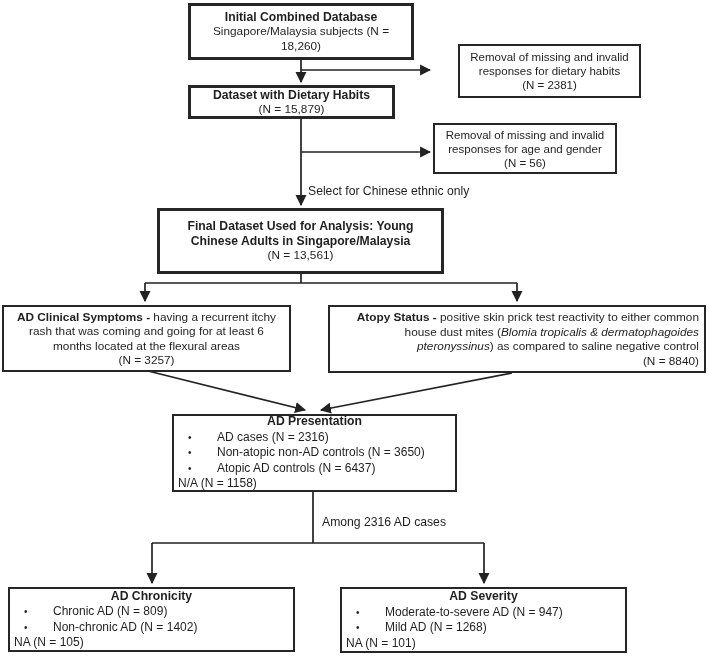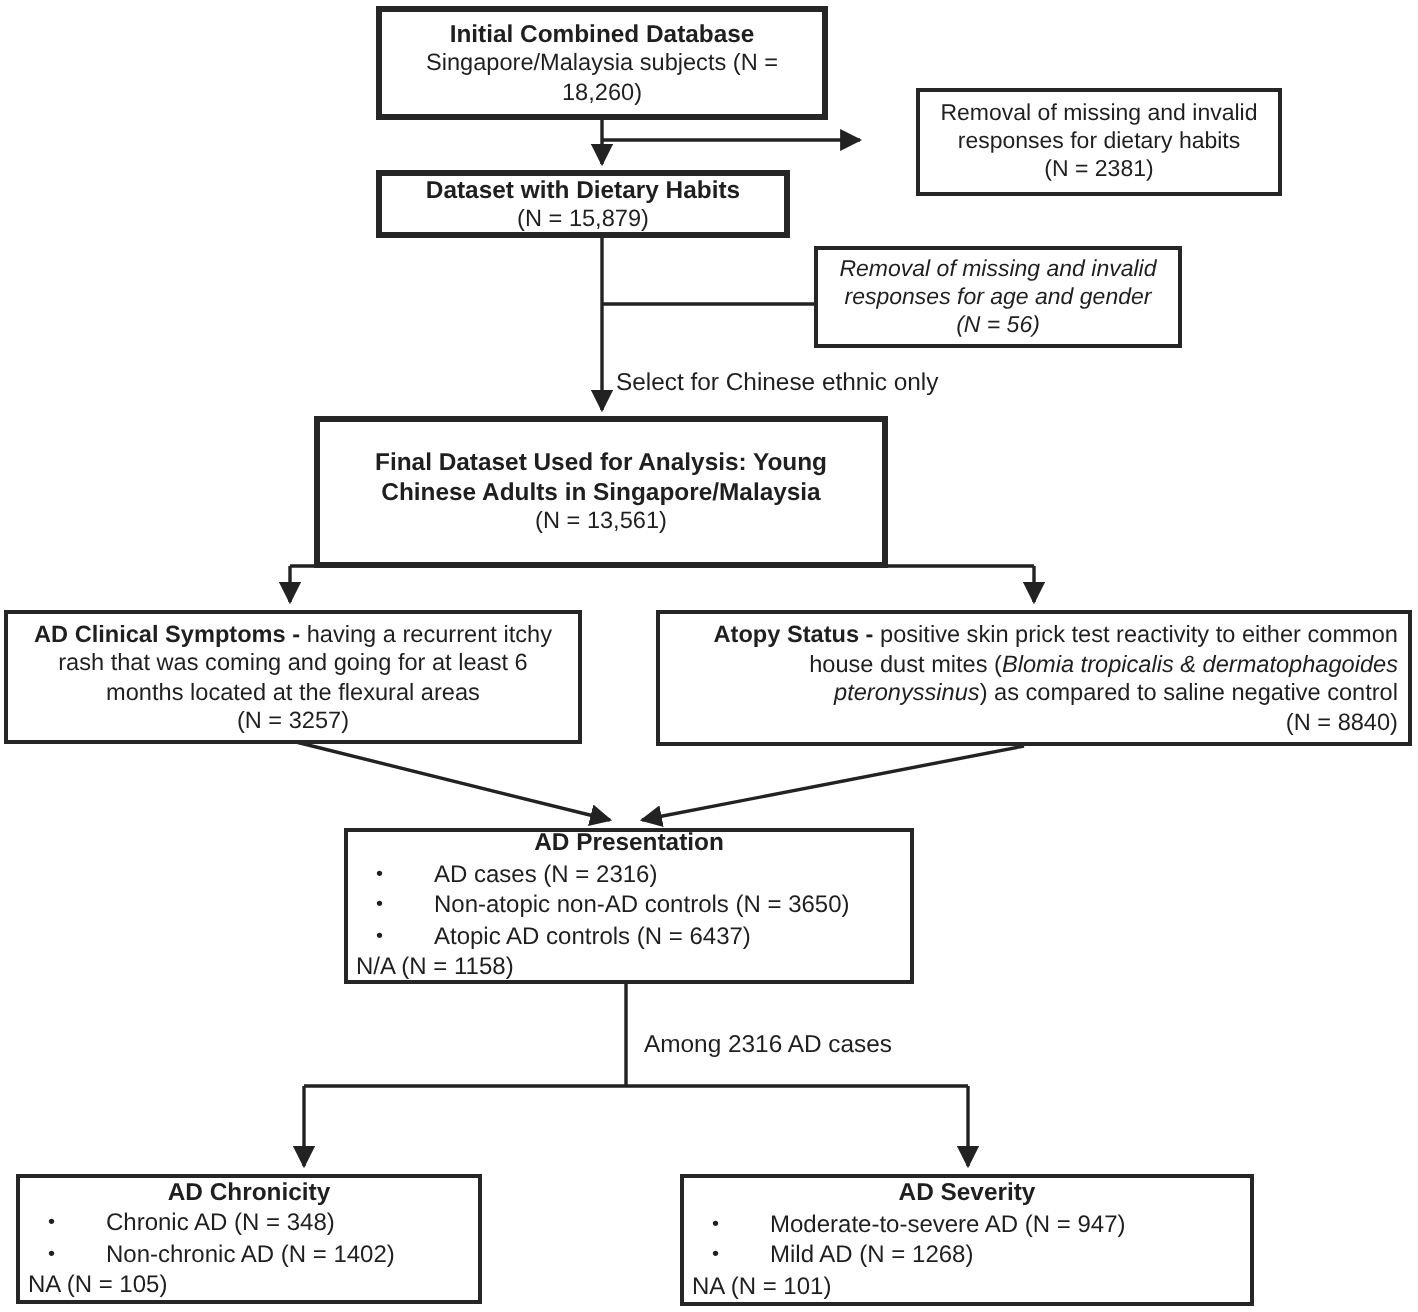--- a/index.html
+++ b/index.html
@@ -58,28 +58,28 @@
   <div class="box" style="left:458px;top:44px;width:183px;height:54px;font-size:11.5px;line-height:14px;">
     <div>Removal of missing and invalid responses for dietary habits</div>
     <div>(N = 2381)</div>
   </div>
 
   <div class="box thick" style="left:188px;top:85px;width:207px;height:34px;padding:1px 5px;">
     <div class="t">Dataset with Dietary Habits</div>
     <div>(N = 15,879)</div>
   </div>
 
-  <div class="box" style="left:407px;top:123px;width:184px;height:51px;font-size:11.5px;line-height:14px;font-style:italic;">
+  <div class="box" style="left:433px;top:123px;width:184px;height:51px;font-size:11.5px;line-height:14px;">
     <div>Removal of missing and invalid responses for age and gender</div>
     <div>(N = 56)</div>
   </div>
 
   <div class="edge-label" style="left:308px;top:184px;">Select for Chinese ethnic only</div>
 
-  <div class="box thick" style="left:157px;top:208px;width:287px;height:76px;">
+  <div class="box thick" style="left:157px;top:208px;width:287px;height:66px;">
     <div class="t" style="line-height:14.5px;">Final Dataset Used for Analysis: Young Chinese Adults in Singapore/Malaysia</div>
     <div>(N = 13,561)</div>
   </div>
 
   <div class="box" style="left:2px;top:305px;width:289px;height:67px;">
     <div><span class="bold">AD Clinical Symptoms -</span><span> having a recurrent itchy rash that was coming and going for at least 6 months located at the flexural areas</span></div>
     <div>(N = 3257)</div>
   </div>
 
   <div class="box" style="left:328px;top:305px;width:378px;height:68px;text-align:right;">
@@ -99,25 +99,25 @@
       </div>
     <div class="row">
         <span class="dot">•</span>
         <span>Atopic AD controls (N = 6437)</span>
       </div>
     <div>N/A (N = 1158)</div>
   </div>
 
   <div class="edge-label" style="left:322px;top:515px;">Among 2316 AD cases</div>
 
-  <div class="box listbox thick" style="left:8px;top:587px;width:233px;height:65px;border-width:2.5px;">
+  <div class="box listbox thick" style="left:8px;top:587px;width:287px;height:65px;border-width:2.5px;">
     <div class="t">AD Chronicity</div>
     <div class="row">
         <span class="dot">•</span>
-        <span>Chronic AD (N = 348)</span>
+        <span>Chronic AD (N = 809)</span>
       </div>
     <div class="row">
         <span class="dot">•</span>
         <span>Non-chronic AD (N = 1402)</span>
       </div>
     <div>NA (N = 105)</div>
   </div>
 
   <div class="box listbox thick" style="left:340px;top:587px;width:287px;height:66px;border-width:2.5px;">
     <div class="t">AD Severity</div>

